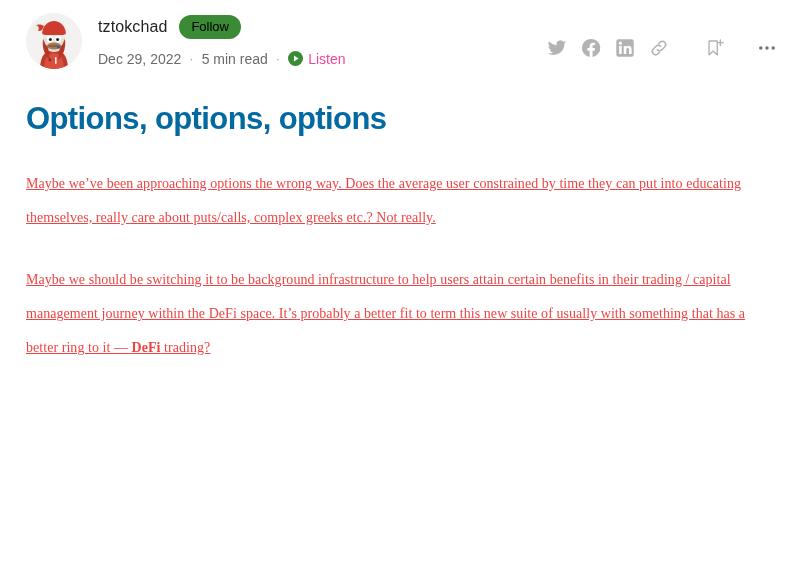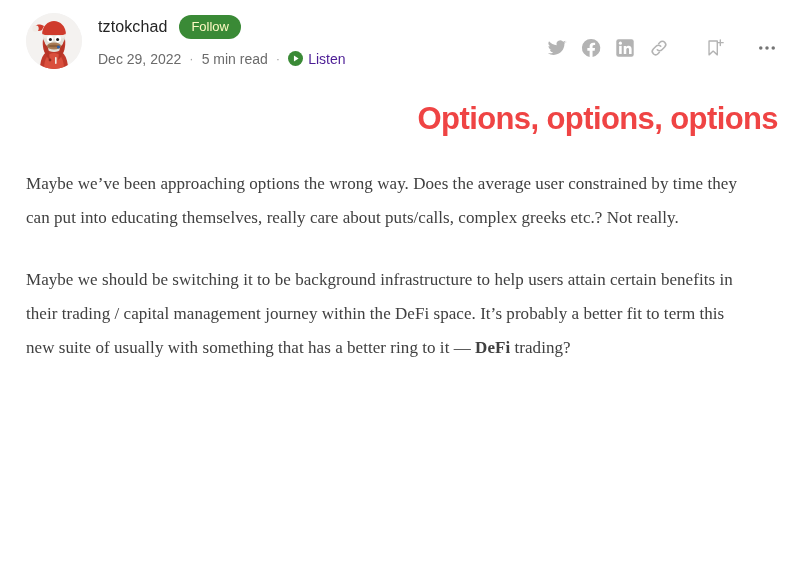--- a/index.html
+++ b/index.html
@@ -56,21 +56,21 @@
     height: 24px;
   }
   .author-name {
     font-size: 16px;
     color: #242424;
     letter-spacing: 0.1px;
   }
   .follow-btn {
     margin-left: 12px;
     background: #3a8a36;
-    color: #fef9c3;
+    color: #000000;
     font-size: 13px;
     line-height: 1;
     padding: 5px 12px 6px;
     border-radius: 99px;
     border: none;
     cursor: pointer;
     font-family: "Liberation Sans", sans-serif;
   }
 
   .meta-row {
@@ -82,21 +82,21 @@
     height: 20px;
   }
   .meta-sep {
     margin: 0 8px;
     color: #a3a3a3;
     font-size: 13px;
   }
   .listen {
     display: flex;
     align-items: center;
-    color: #4c1d95;
+    color: #ec4899;
     cursor: pointer;
   }
   .listen-icon {
     width: 15px;
     height: 15px;
     margin-right: 5px;
     display: block;
   }
   .listen-label { font-size: 14px; }
 
@@ -119,38 +119,38 @@
   .icon-btn svg { display:block; width:100%; height:100%; fill: currentColor; }
   .gap-lg { margin-left: 34px; }
   .gap-xl { margin-left: 30px; }
 
   
   .article-title {
     font-family: "Liberation Sans", sans-serif;
     font-weight: bold;
     font-size: 31px;
     line-height: 38px;
-    color: #ef4444;
+    color: #0369a1;
     letter-spacing: -0.6px;
     margin: 30px 0 0 0;
-    text-align: right;
   }
 
   
   .article-body {
     margin-top: 29px;
   }
   .para {
     font-family: "Liberation Serif", serif;
-    font-size: 17px;
+    font-size: 14px;
     line-height: 34px;
-    color: #404040;
+    color: #ef4444;
     margin: 0 0 28px 0;
     max-width: 726px;
     letter-spacing: 0.05px;
+    text-decoration: underline;
   }
   .para b { font-weight: bold; }
 </style>
 </head>
 <body>
 
 <div class="page">
 
   <div class="byline">
 

